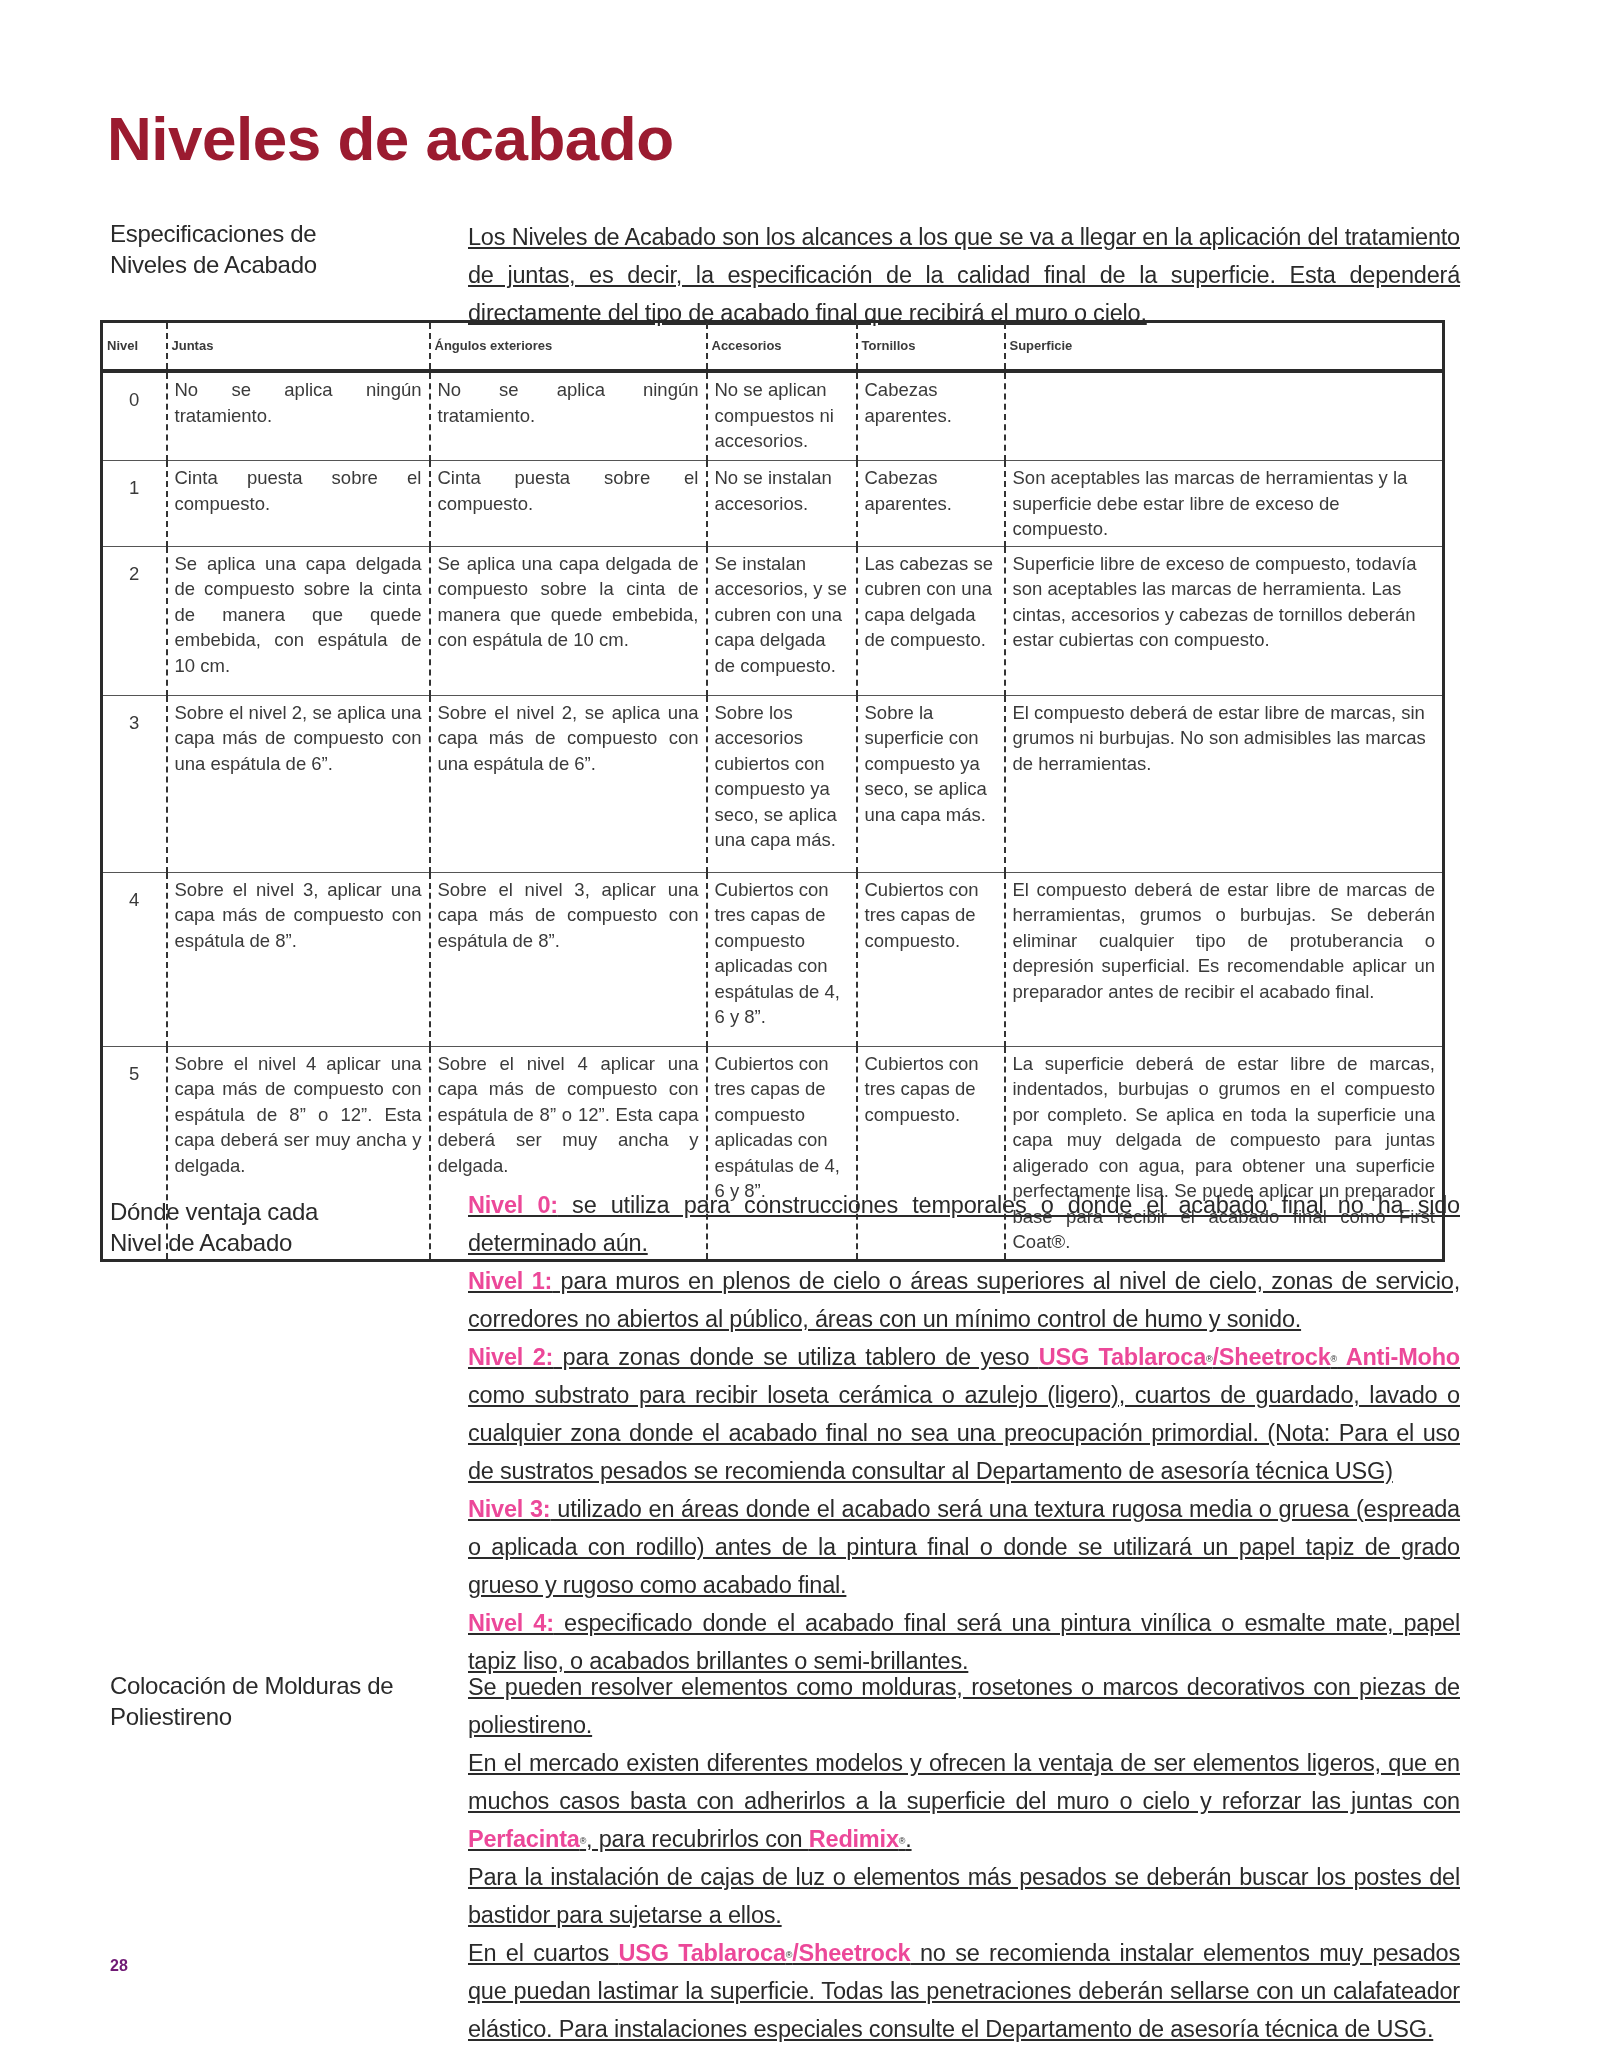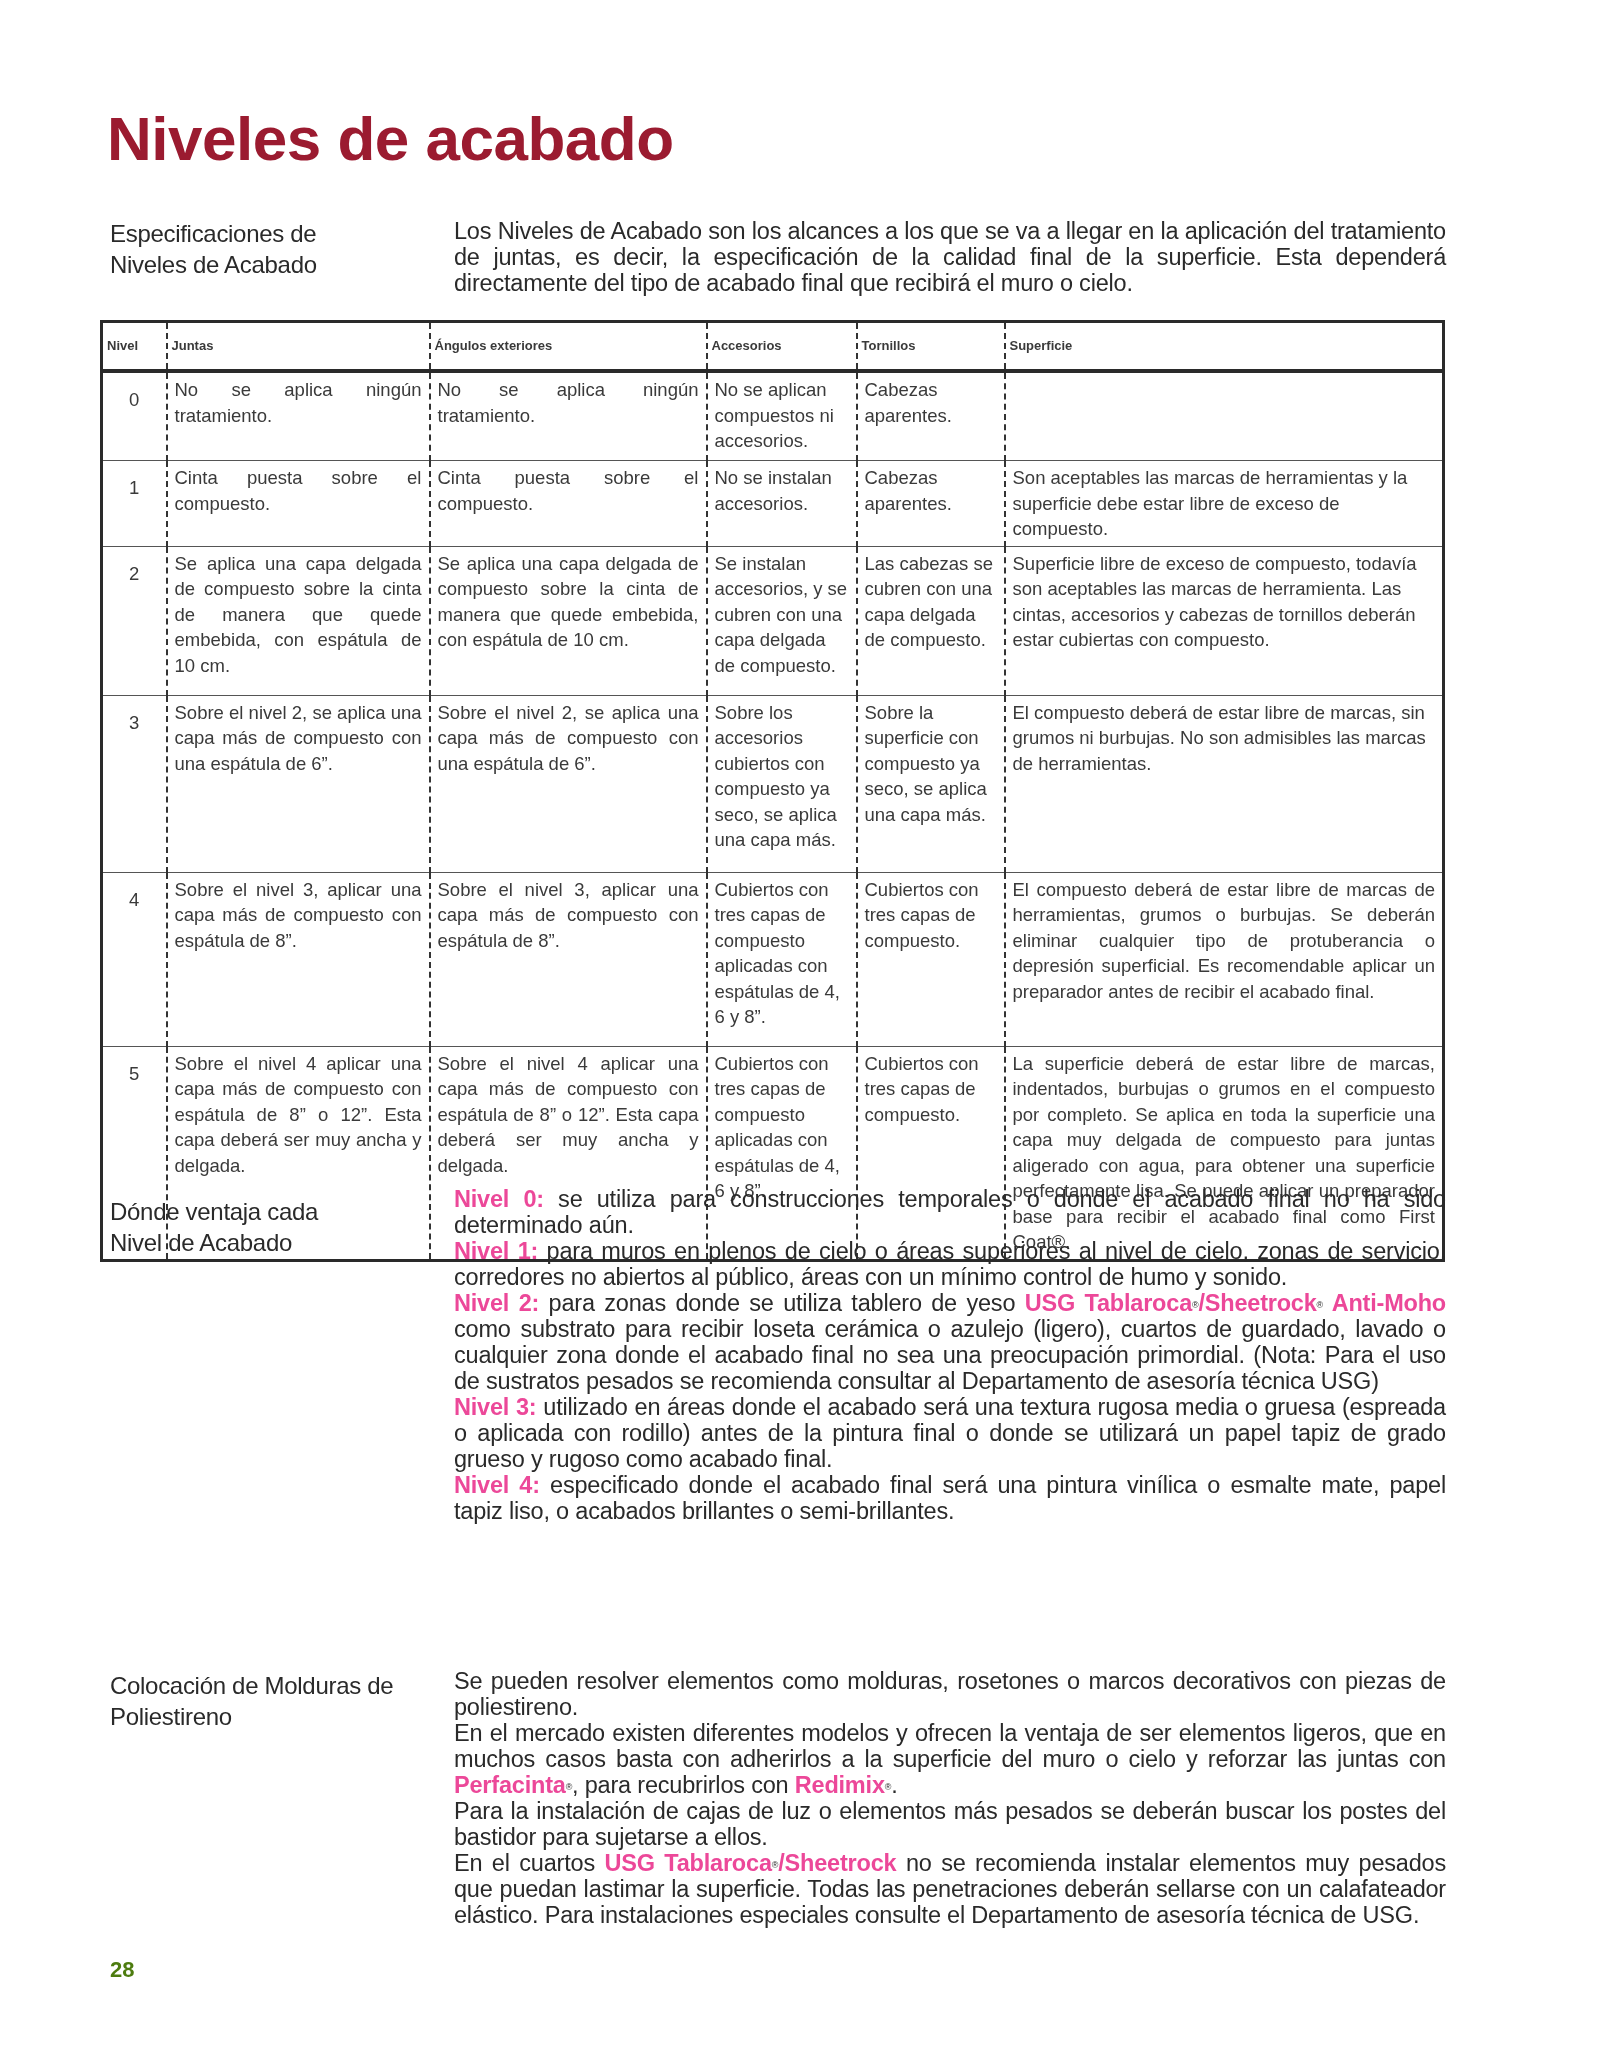--- a/index.html
+++ b/index.html
@@ -2,22 +2,22 @@
 <html><head>
 <meta charset="utf-8">
 <style>
   html, body { margin: 0; padding: 0; background: #ffffff; }
   body { width: 1600px; height: 2071px; position: relative; overflow: hidden;
          font-family: "Liberation Sans", "DejaVu Sans", sans-serif; color: #2a2a2a; }
   .title { position: absolute; left: 107px; top: 108px; font-size: 62px; font-weight: bold;
            color: #9b1b30; letter-spacing: -0.5px; margin: 0; line-height: 1; }
   .side-label { position: absolute; left: 110px; width: 330px; font-size: 24px; font-weight: normal;
                 color: #2a2a2a; line-height: 31px; letter-spacing: -0.3px; }
-  .body-text { position: absolute; left: 454px; width: 992px; font-size: 23.5px; line-height: 26px;
-               color: #2a2a2a; text-align: justify; letter-spacing: -0.2px; }
+  .body-text { position: absolute; left: 468px; width: 992px; font-size: 23.5px; line-height: 38px;
+               color: #2a2a2a; text-align: justify; letter-spacing: -0.2px; text-decoration: underline; }
   .body-text p { margin: 0; }
   .body-text b { color: #ec4899; }
   sup.reg { font-size: 9px; vertical-align: top; position: relative; top: 2px; }
 
   table.niveles { position: absolute; left: 100px; top: 320px; width: 1342px;
                   border-collapse: collapse; border: 3px solid #2a2a2a; table-layout: fixed;
                   font-size: 18.5px; line-height: 25.5px; color: #3a3a3a; }
   table.niveles th { font-weight: bold; height: 46px; text-align: left; font-size: 13px;
                      border-bottom: 4px solid #2a2a2a; padding: 0 4px; }
   table.niveles td { vertical-align: top; padding: 4px 7px 4px 7px; border-top: 1px solid #555; }
@@ -25,21 +25,21 @@
   table.niveles td.lvl { text-align: center; padding-top: 14px; }
   table.niveles td.just { text-align: justify; }
   table.niveles td.ctr { text-align: left; }
   table.niveles td.left { text-align: left; }
   table.niveles tr.r0 td { height: 69px; }
   table.niveles tr.r1 td { height: 53px; }
   table.niveles tr.r2 td { height: 130px; }
   table.niveles tr.r3 td { height: 158px; }
   table.niveles tr.r4 td { height: 155px; }
   table.niveles tr.r5 td { height: 186px; }
-  .page-number { position: absolute; left: 110px; top: 1957px; font-size: 22px; font-weight: bold; color: #4d7c0f; }
+  .page-number { position: absolute; left: 110px; top: 1957px; font-size: 16px; font-weight: bold; color: #701a75; }
 </style>
 </head>
 <body>
 
 <h1 class="title">Niveles de acabado</h1>
 
 <div class="side-label" style="top:218px;">
   <div>Especificaciones de</div>
   <div>Niveles de Acabado</div>
 </div>

